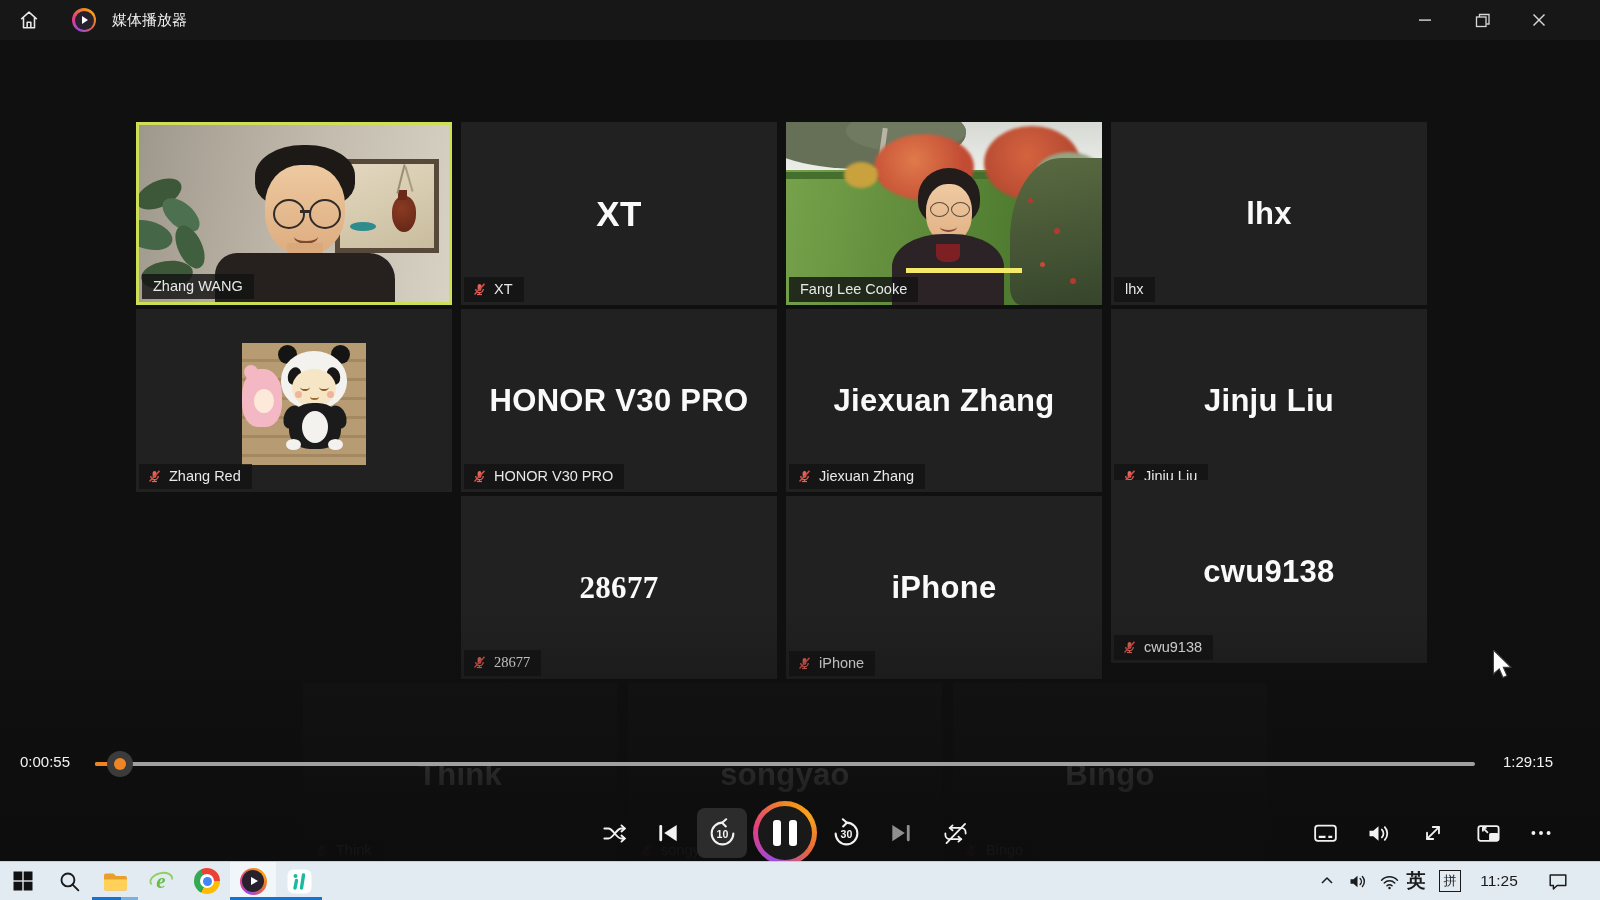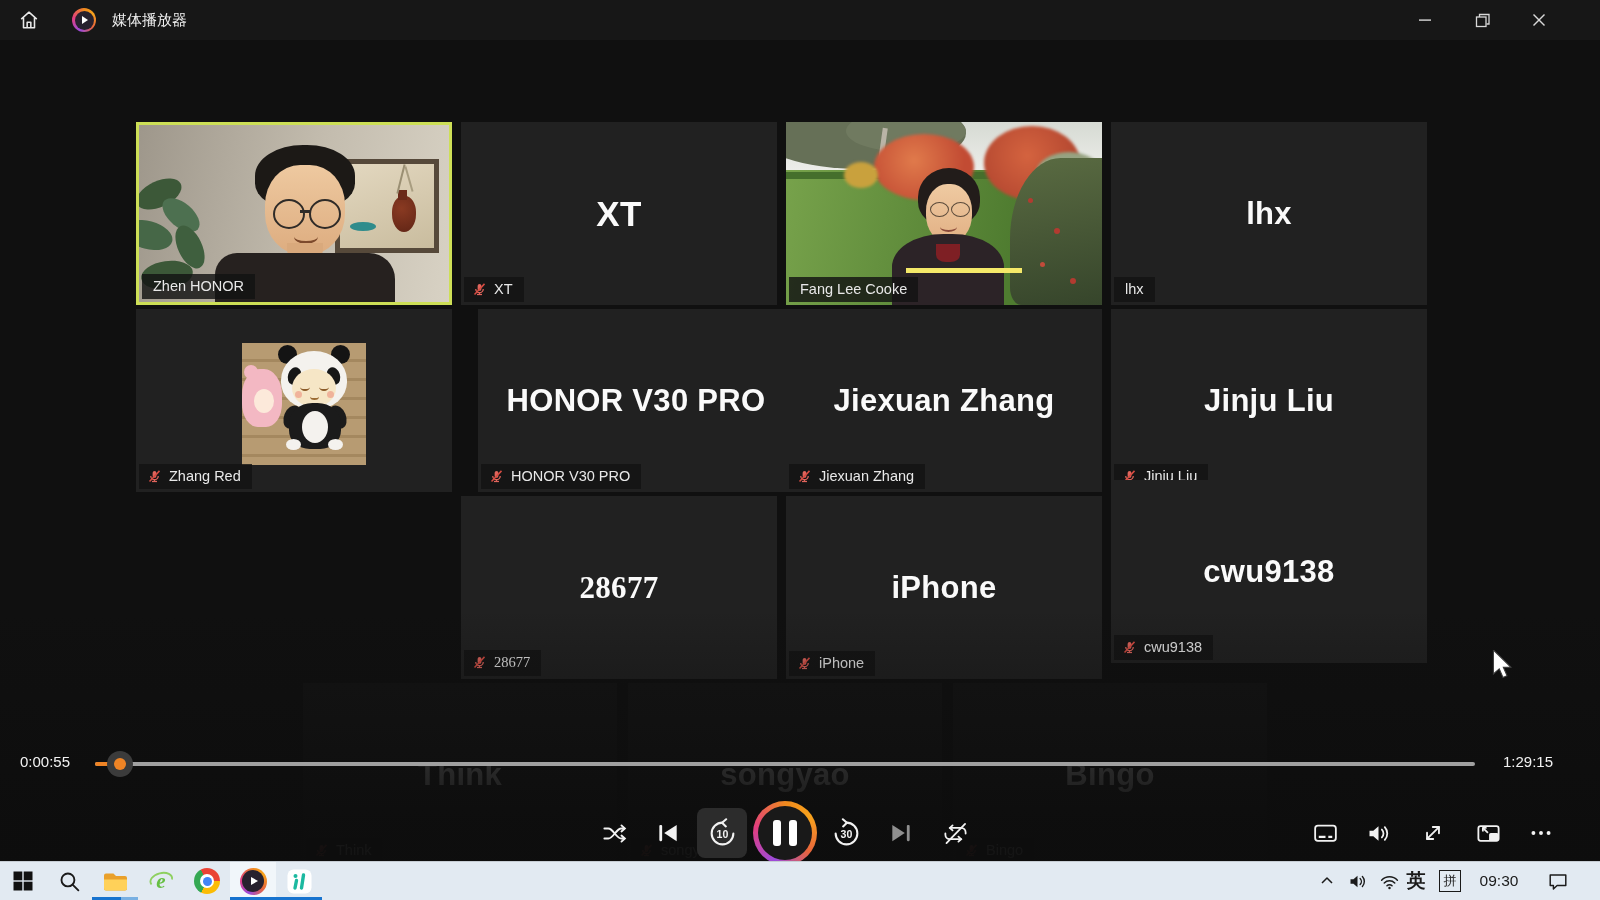--- a/index.html
+++ b/index.html
@@ -125,21 +125,21 @@
         <div class="sc" style="left:126px;top:40px;width:80px;height:90px;background:linear-gradient(#eec9a0,#ddac7f);border-radius:44% 44% 46% 46%;">
           <div class="sc" style="left:8px;top:34px;width:28px;height:26px;border:2.5px solid #2f2b28;border-radius:50%;"></div>
           <div class="sc" style="left:44px;top:34px;width:28px;height:26px;border:2.5px solid #2f2b28;border-radius:50%;"></div>
           <div class="sc" style="left:35px;top:45px;width:10px;height:2.5px;background:#2f2b28;"></div>
           <div class="sc" style="left:29px;top:64px;width:24px;height:12px;border-bottom:3px solid #7d4a2c;border-radius:50%;"></div>
         </div>
         <div class="sc" style="left:148px;top:118px;width:36px;height:18px;background:#d9a97c;border-radius:0 0 12px 12px;"></div>
         <div class="sc" style="left:76px;top:128px;width:180px;height:55px;background:#26211f;border-radius:22px 26px 0 0;"></div>
       </div>
       <div class="plabel nomic">
-          <span>Zhen HONOR</span>
+          <span>Zhang WANG</span>
         </div>
     </div>
 
     <div class="tile" style="left:461px;top:82px;">
       <div class="bigname" style="font-size:35px;">XT</div>
       <div class="plabel">
           <svg class="mic" width="15" height="15" viewBox="0 0 24 24">
             <g stroke="#e0655c" stroke-width="2" fill="none">
               <rect x="9" y="3" width="6" height="11" rx="3" fill="#e0655c" stroke="none"></rect>
               <path d="M6,11 a6,6 0 0 0 12,0"></path>
@@ -227,21 +227,21 @@
               <path d="M6,11 a6,6 0 0 0 12,0"></path>
               <line x1="12" y1="17" x2="12" y2="20"></line>
               <line x1="8" y1="20" x2="16" y2="20"></line>
             </g>
             <line x1="4" y1="20" x2="20" y2="3" stroke="#d84c42" stroke-width="2.4"></line>
           </svg>
           <span>Zhang Red</span>
         </div>
     </div>
 
-    <div class="tile" style="left:461px;top:269px;margin-left:17px;">
+    <div class="tile" style="left:461px;top:269px;">
       <div class="bigname">HONOR V30 PRO</div>
       <div class="plabel">
           <svg class="mic" width="15" height="15" viewBox="0 0 24 24">
             <g stroke="#e0655c" stroke-width="2" fill="none">
               <rect x="9" y="3" width="6" height="11" rx="3" fill="#e0655c" stroke="none"></rect>
               <path d="M6,11 a6,6 0 0 0 12,0"></path>
               <line x1="12" y1="17" x2="12" y2="20"></line>
               <line x1="8" y1="20" x2="16" y2="20"></line>
             </g>
             <line x1="4" y1="20" x2="20" y2="3" stroke="#d84c42" stroke-width="2.4"></line>
@@ -547,21 +547,21 @@
           <path d="M3,10.5 a12.5,12.5 0 0 1 18,0"></path>
           <path d="M6,13.7 a8.3,8.3 0 0 1 12,0"></path>
           <path d="M9.1,16.9 a4.1,4.1 0 0 1 5.8,0"></path>
           <circle cx="12" cy="19.5" r="1.4" fill="#1b1b1b" stroke="none"></circle>
         </svg>
     </div>
     <div class="trayitem" style="left:1402px;width:28px;font-size:19px;font-weight:600;">英</div>
     <div class="trayitem" style="left:1437px;width:26px;">
       <span style="display:inline-flex;align-items:center;justify-content:center;width:20px;height:20px;border:1.4px solid #1a1a1a;font-size:13px;">拼</span>
     </div>
-    <div class="trayitem" style="left:1470px;width:58px;font-size:15.5px;">09:30</div>
+    <div class="trayitem" style="left:1470px;width:58px;font-size:15.5px;">11:25</div>
     <div class="trayitem" style="left:1540px;width:36px;">
       <svg width="22" height="22" viewBox="0 0 24 24" fill="none" stroke="#1b1b1b" stroke-width="1.6" stroke-linejoin="round">
           <path d="M3.5,5.5 h17 v11.5 h-9.5 l-4,3.8 v-3.8 h-3.5 Z"></path>
         </svg>
     </div>
   </div>
 
   <div id="cursor">
     <svg width="22" height="32" viewBox="0 0 20 30">
         <polygon points="1,0 1,22.5 6.5,17.6 10,25.8 13.8,24.1 10.3,16.2 17.5,16.2" fill="#fff" stroke="#3a3a3a" stroke-width="1"></polygon>

